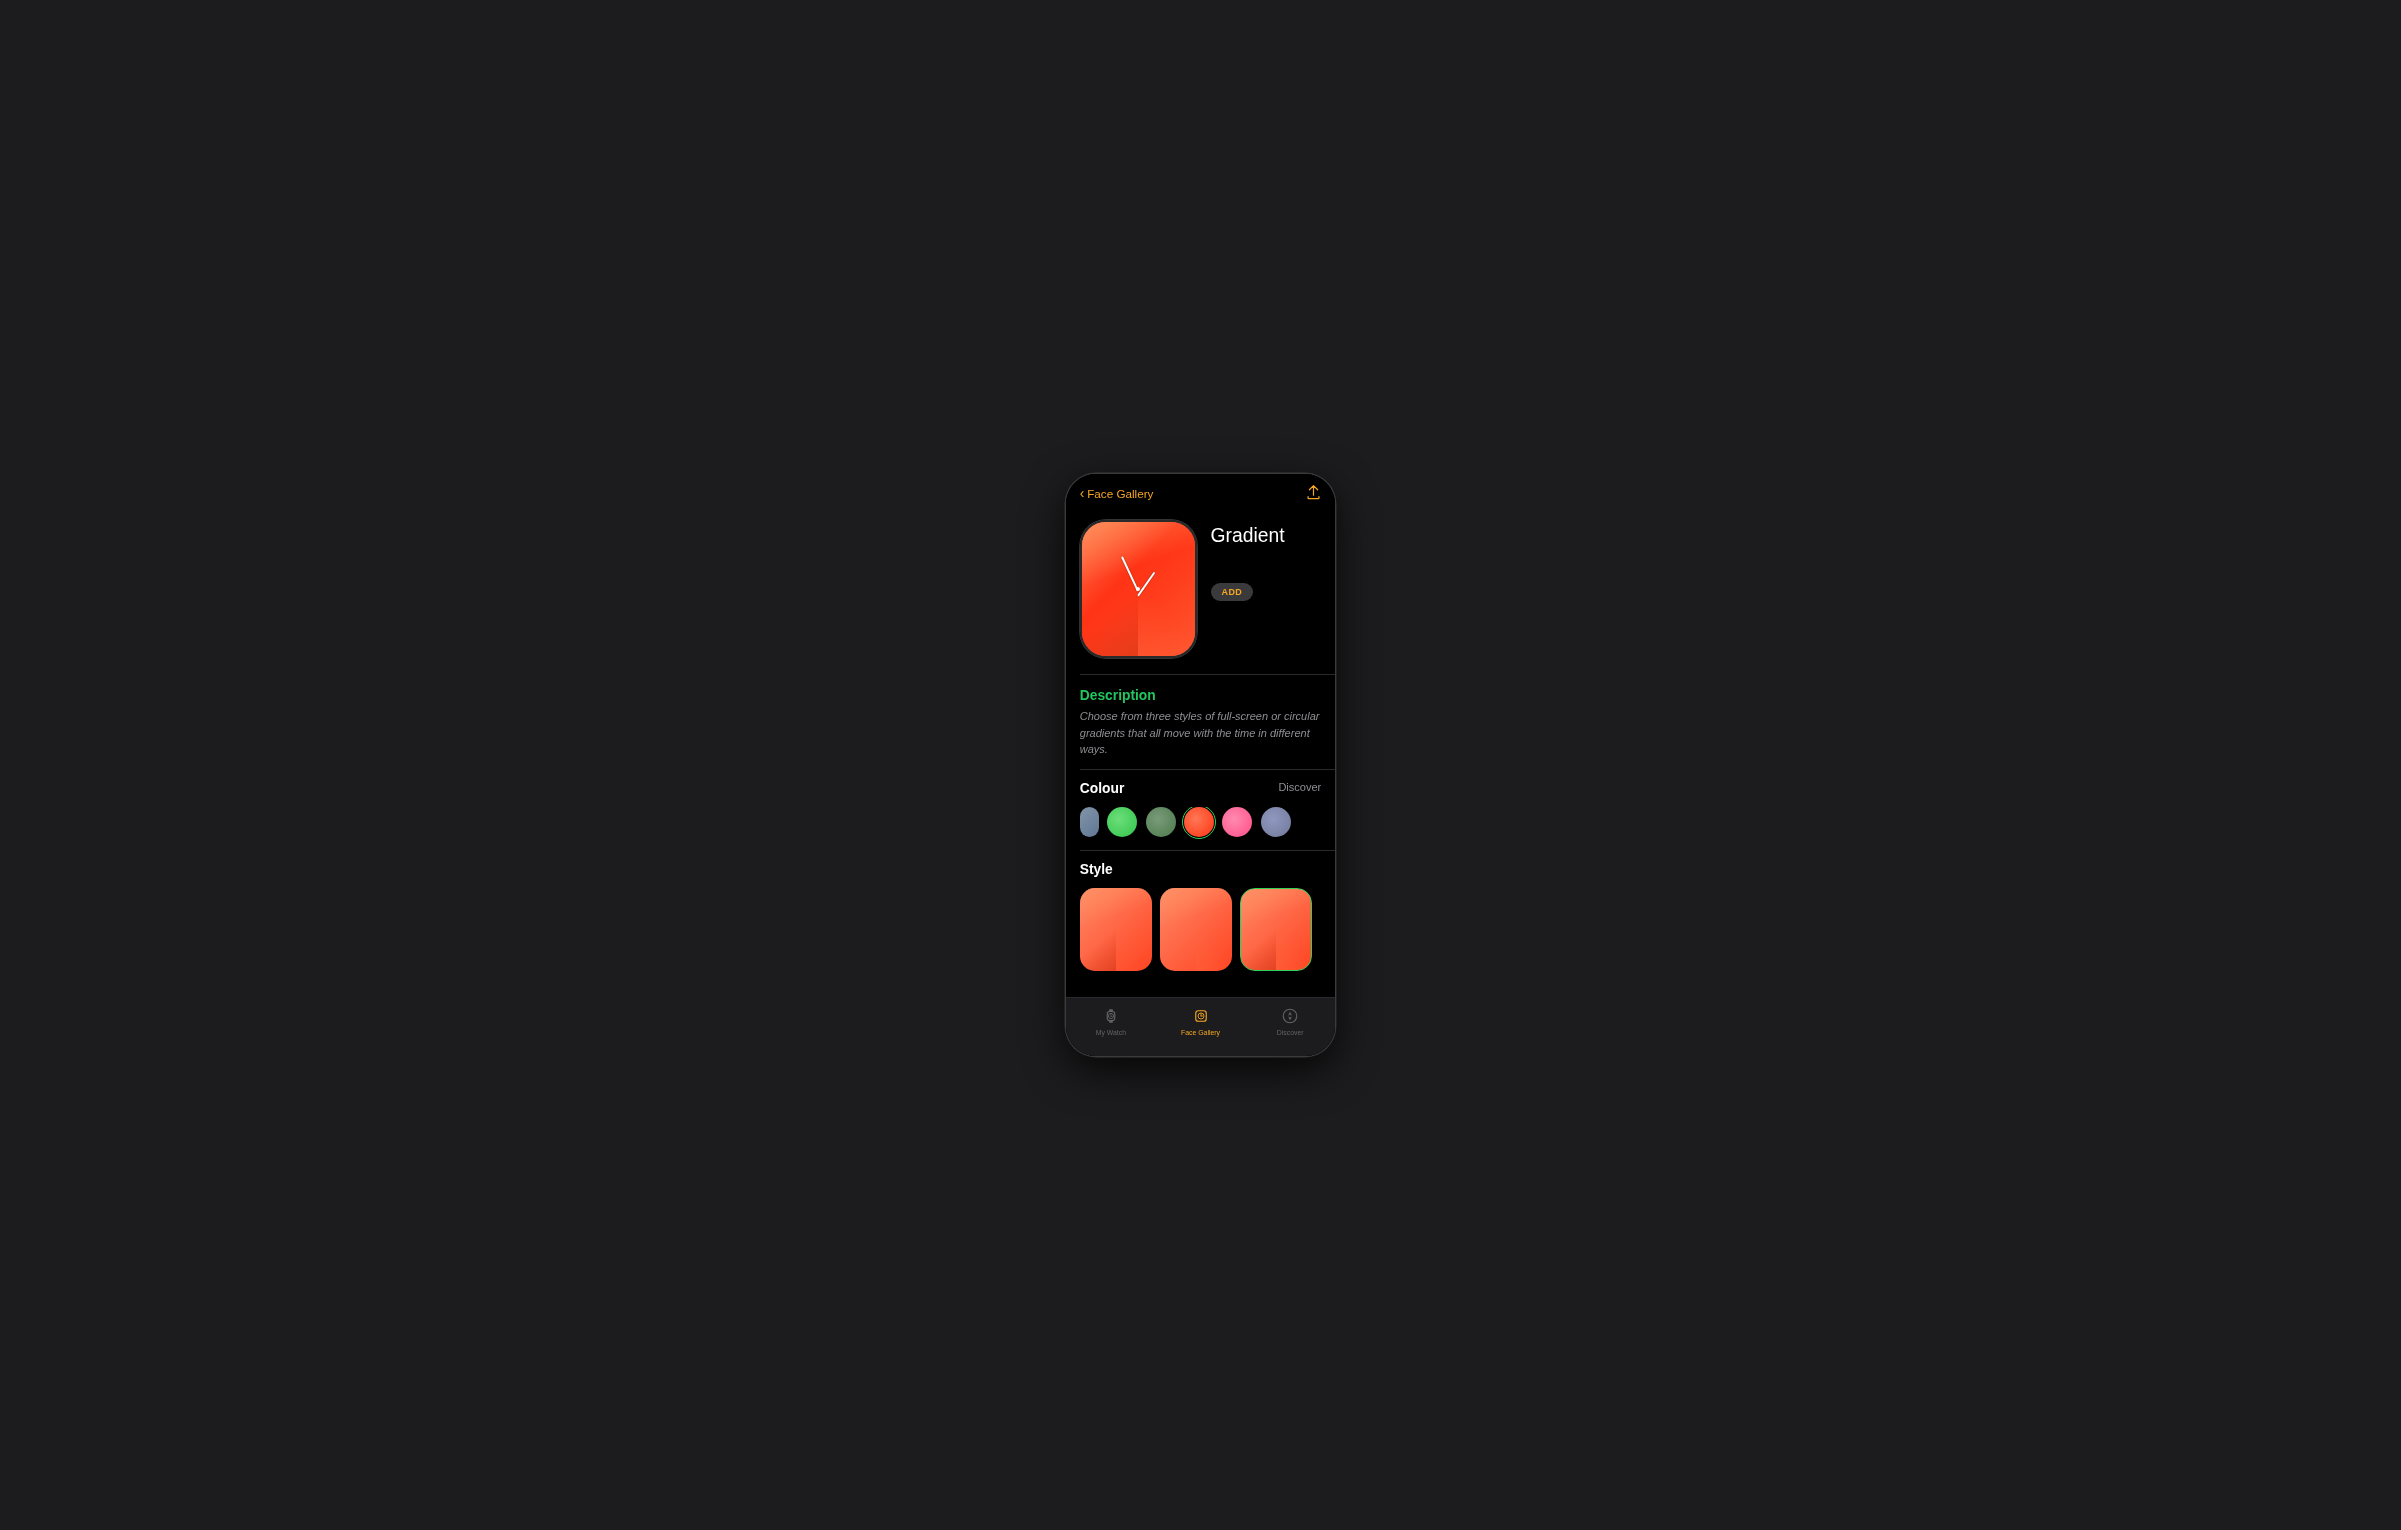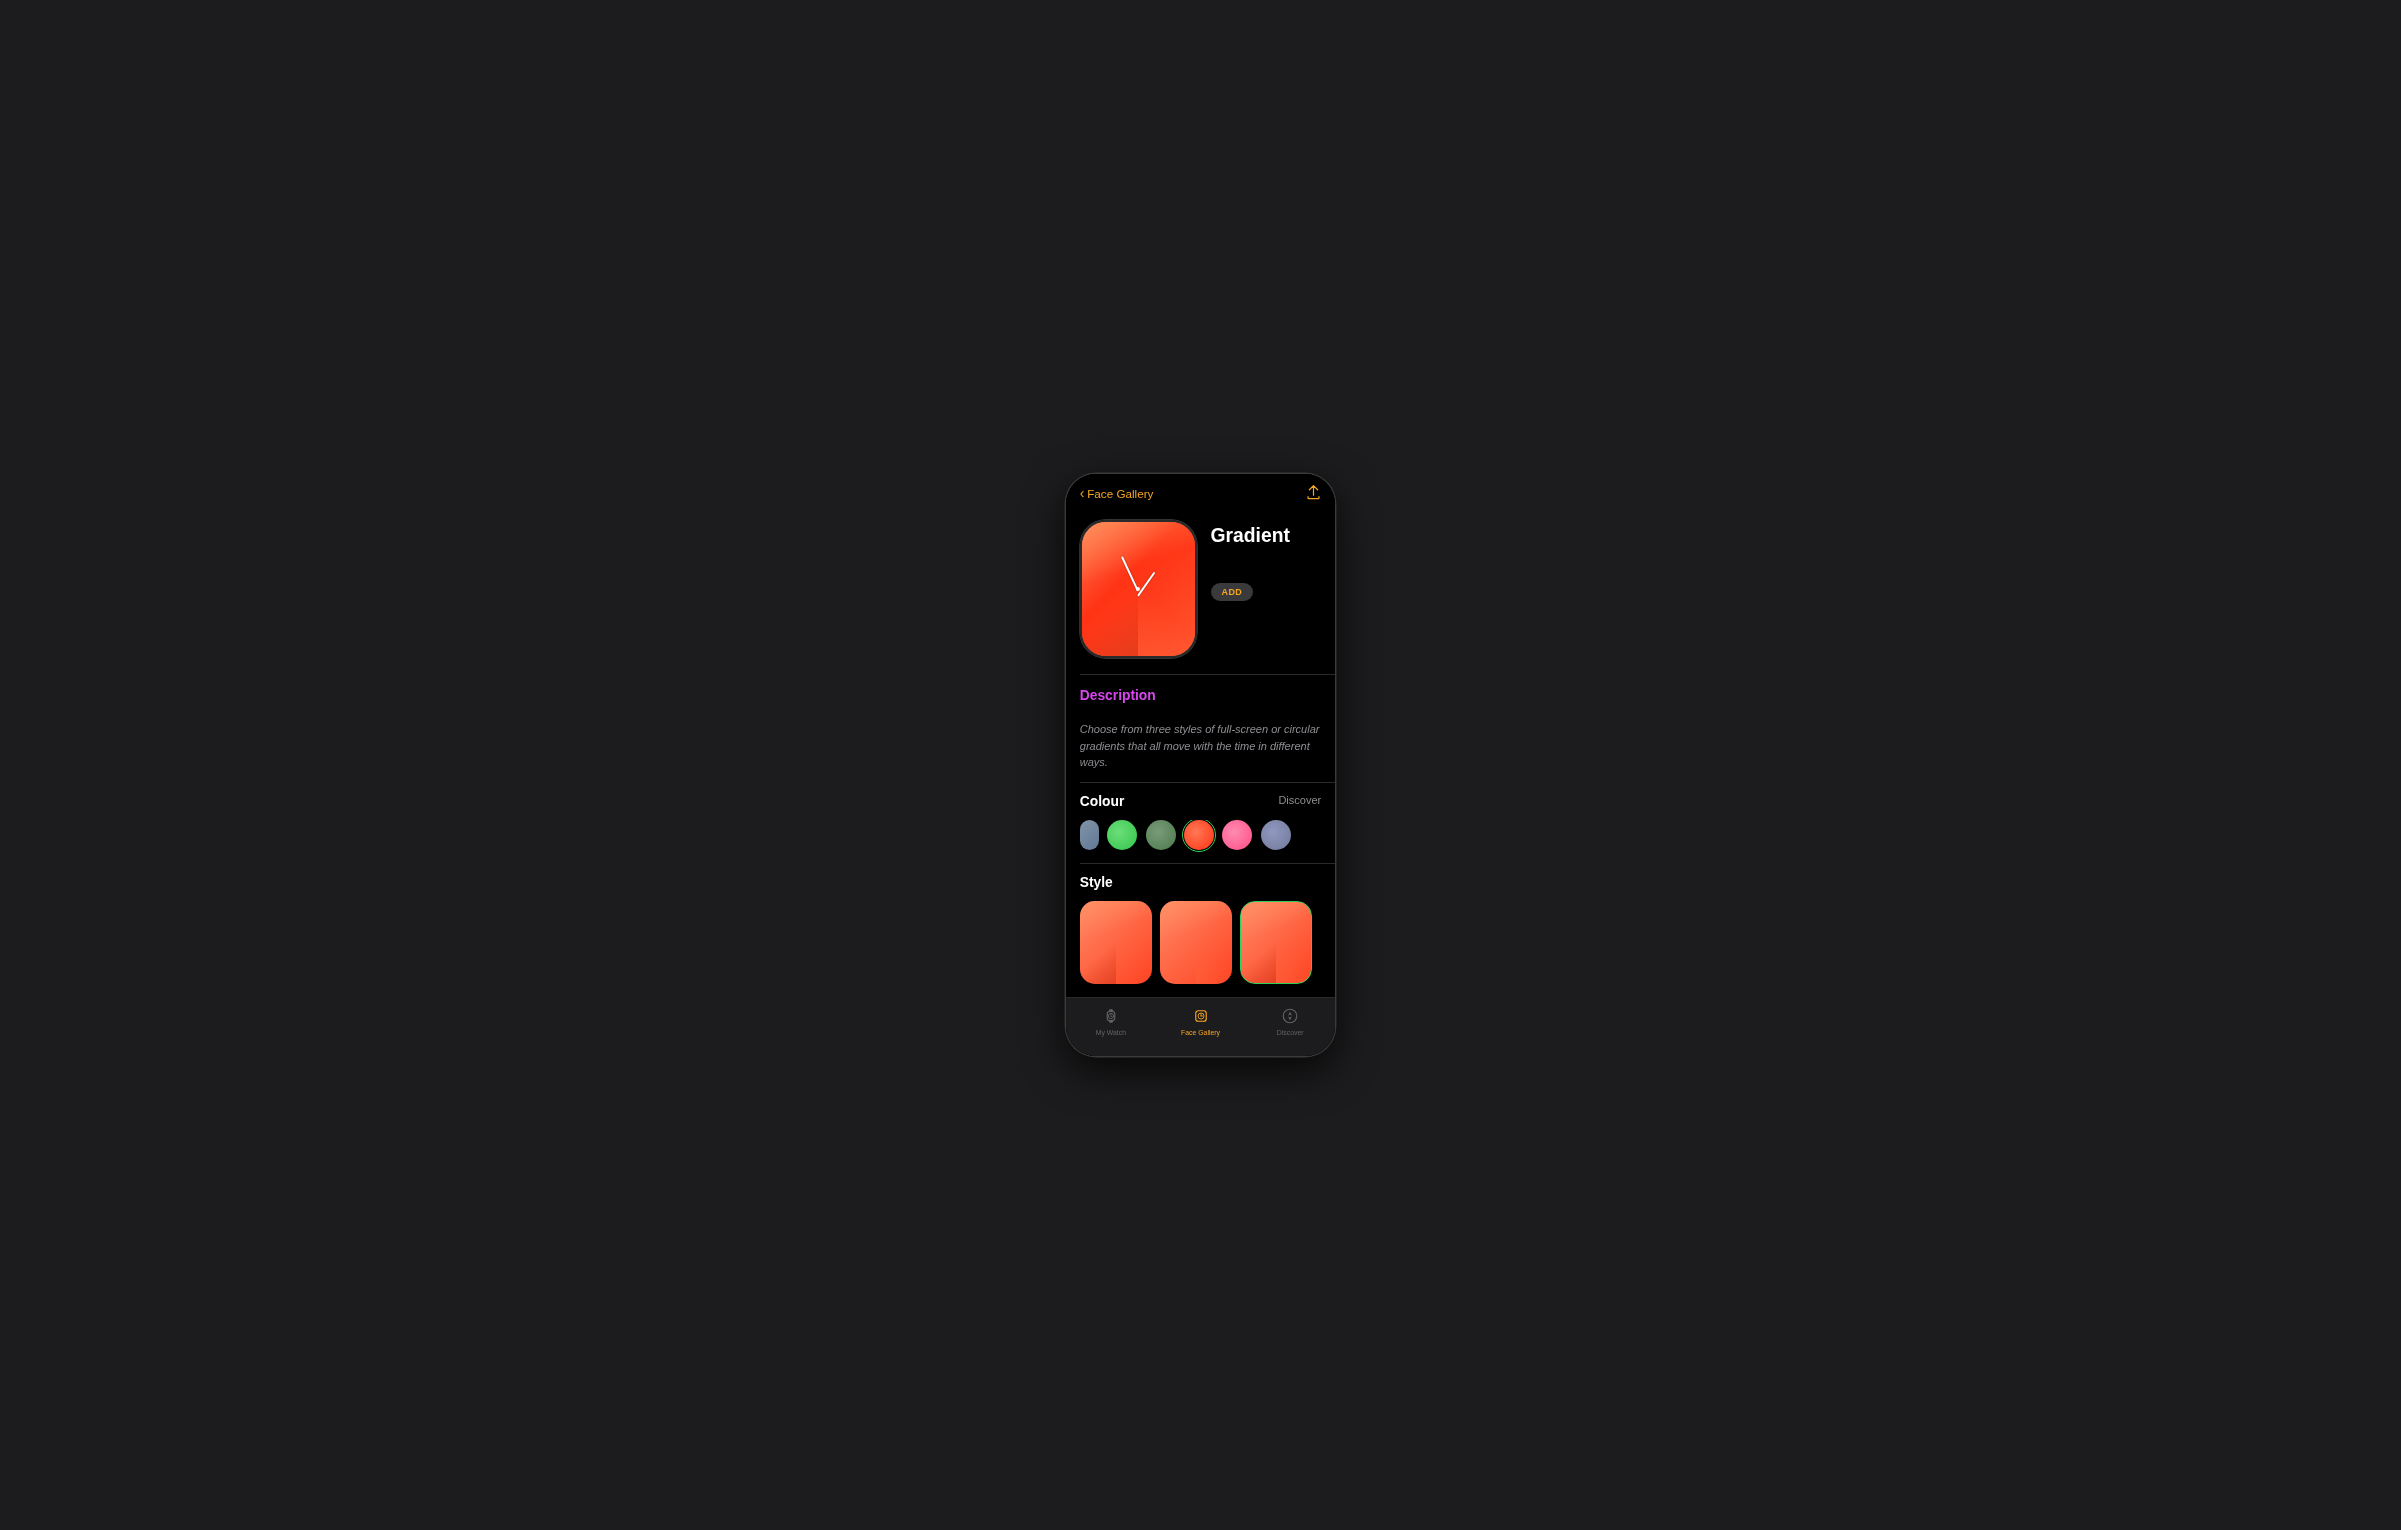--- a/index.html
+++ b/index.html
@@ -173,21 +173,21 @@
     }
 
     .watch-info {
       flex: 1;
       padding-top: 5.5px;
     }
 
     .watch-name {
       color: white;
       font-size: 19.3px;
-      font-weight: 700;
+      font-weight: 400;
       margin-bottom: 8.3px;
     }
 
     .add-button {
       background: #3a3a3c;
       color: #f5a623;
       border: none;
       border-radius: 9.6px;
       padding: 4.1px 11px;
       font-size: 9px;
@@ -204,24 +204,24 @@
       margin: 0 0 0 13.8px;
     }
 
     
     .section {
       padding: 13.8px 13.8px 11px;
       background: #000;
     }
 
     .section-title {
-      color: #d946ef;
+      color: #22c55e;
       font-size: 13.8px;
       font-weight: 700;
-      margin-bottom: 18px;
+      margin-bottom: 5px;
     }
 
     .section-text {
       color: #8e8e93;
       font-size: 11px;
       line-height: 1.5;
       font-style: italic;
     }
 
     

